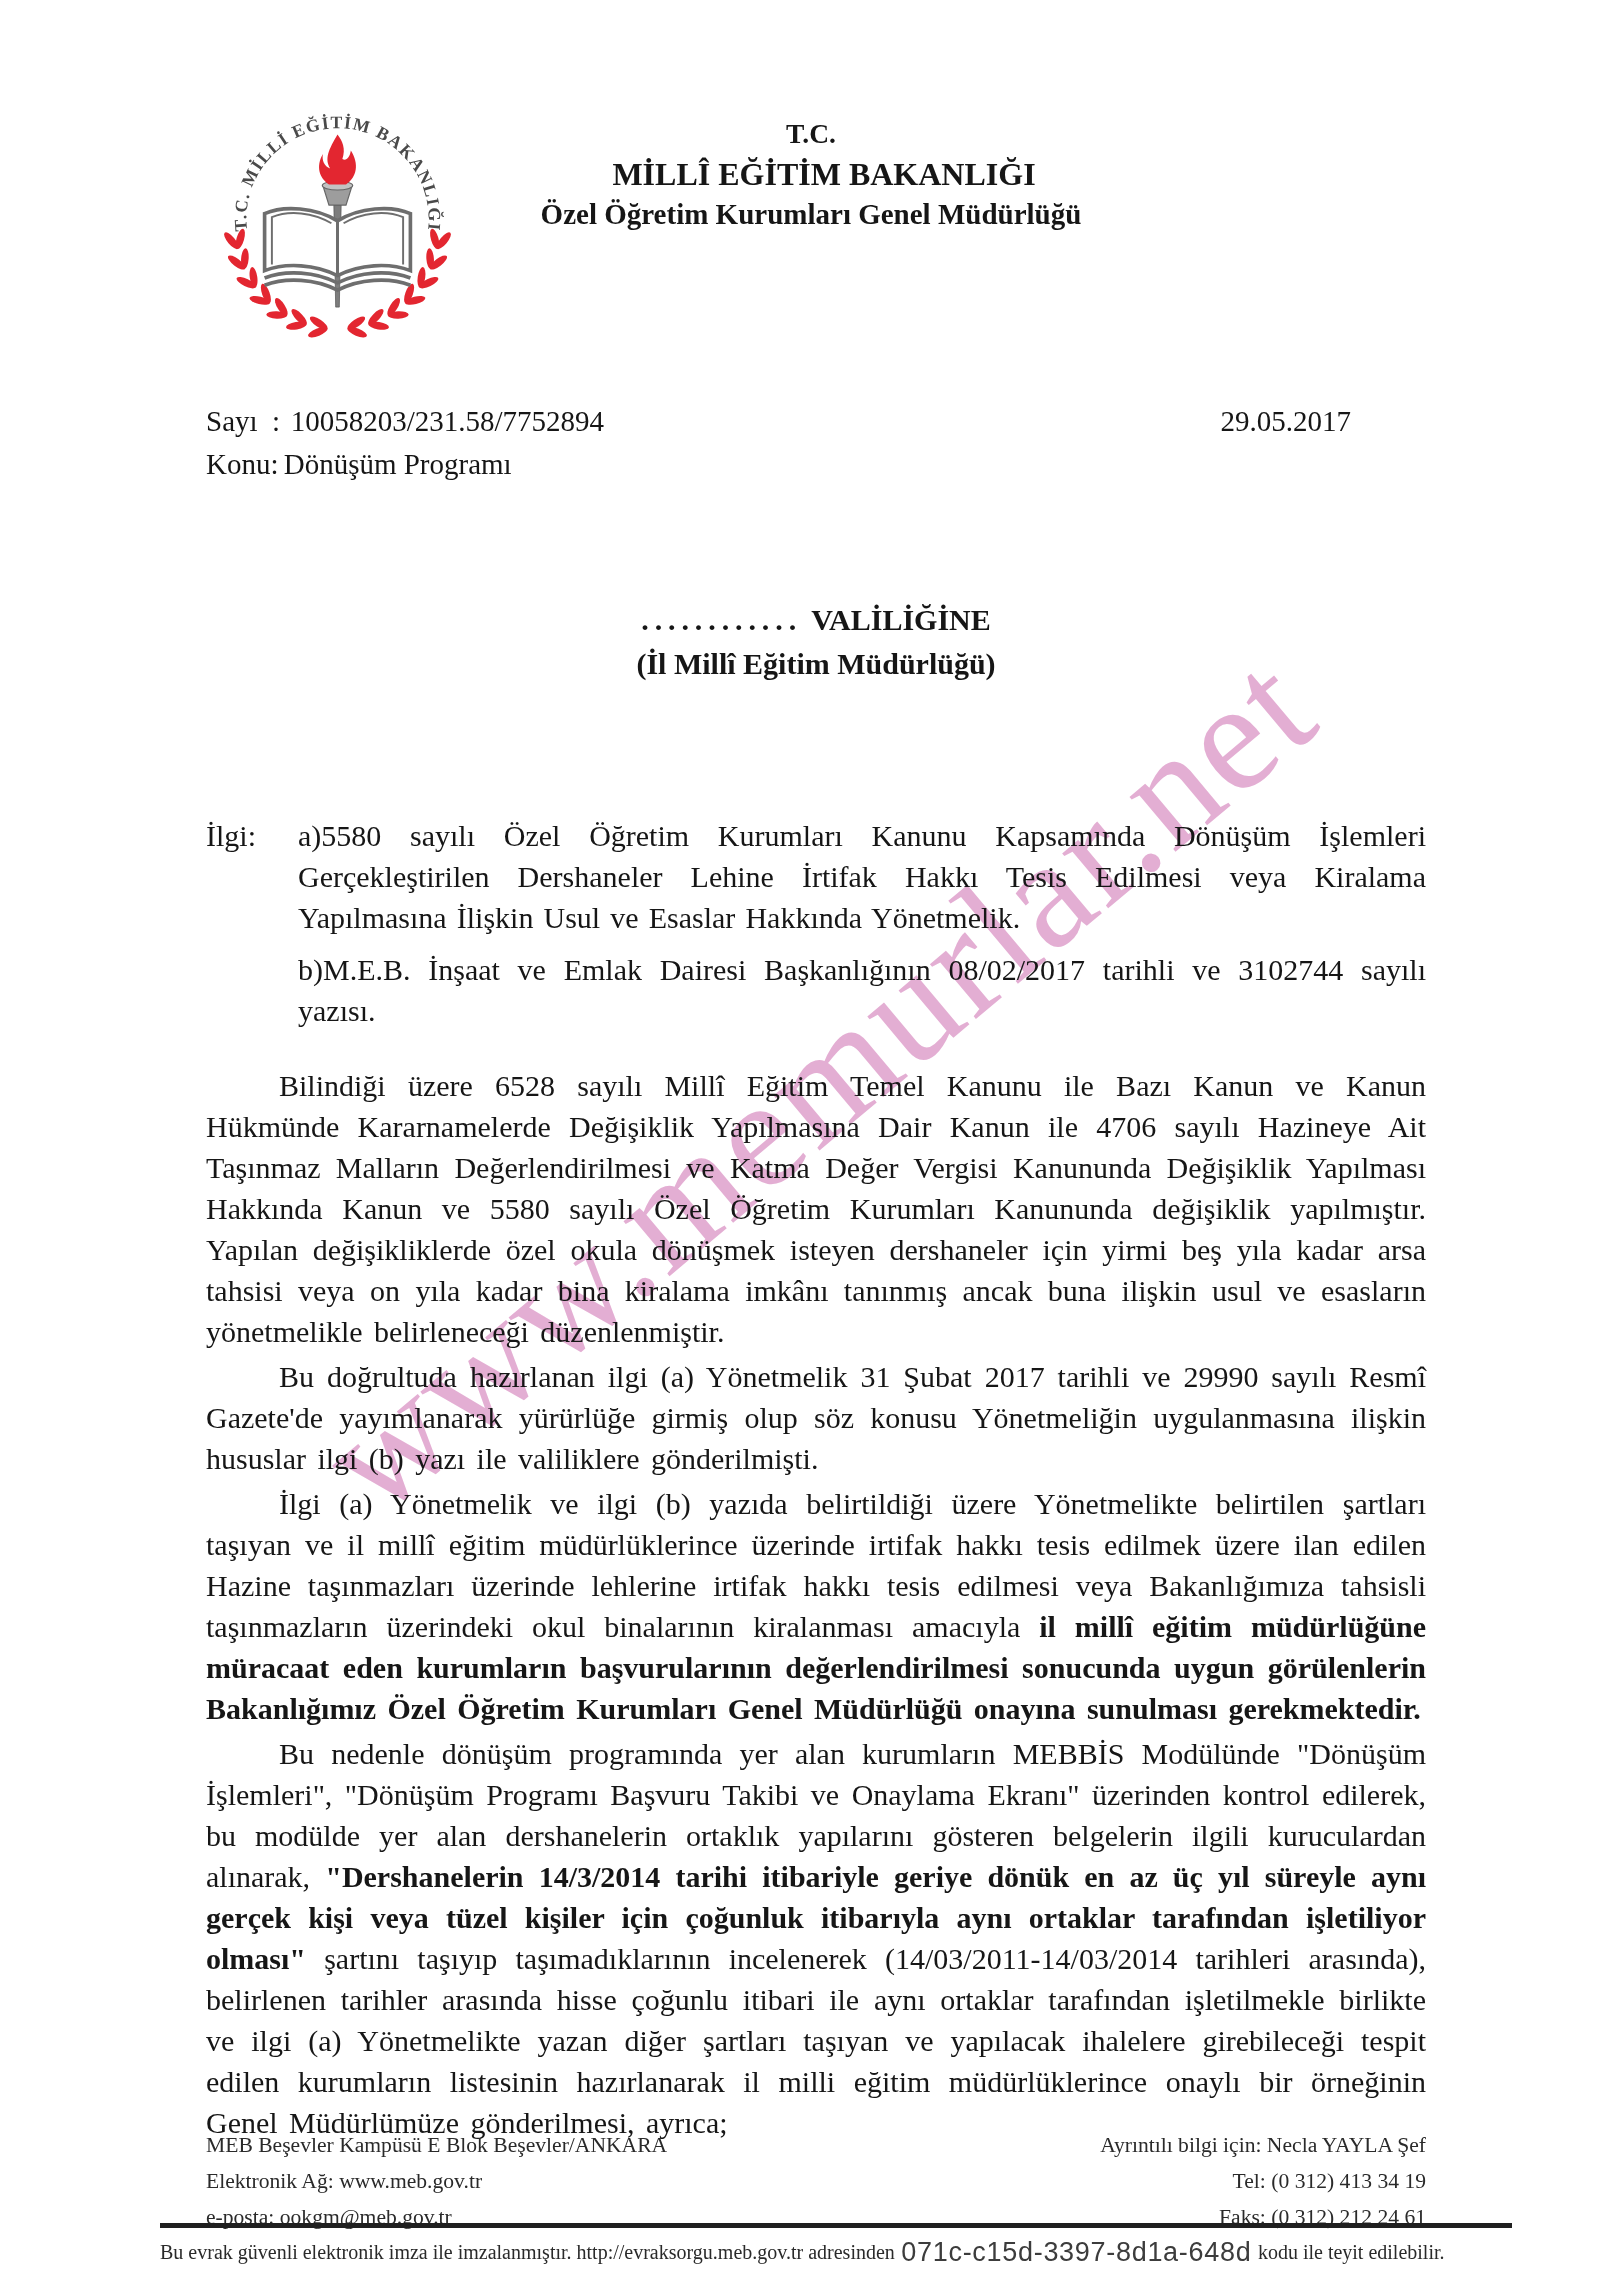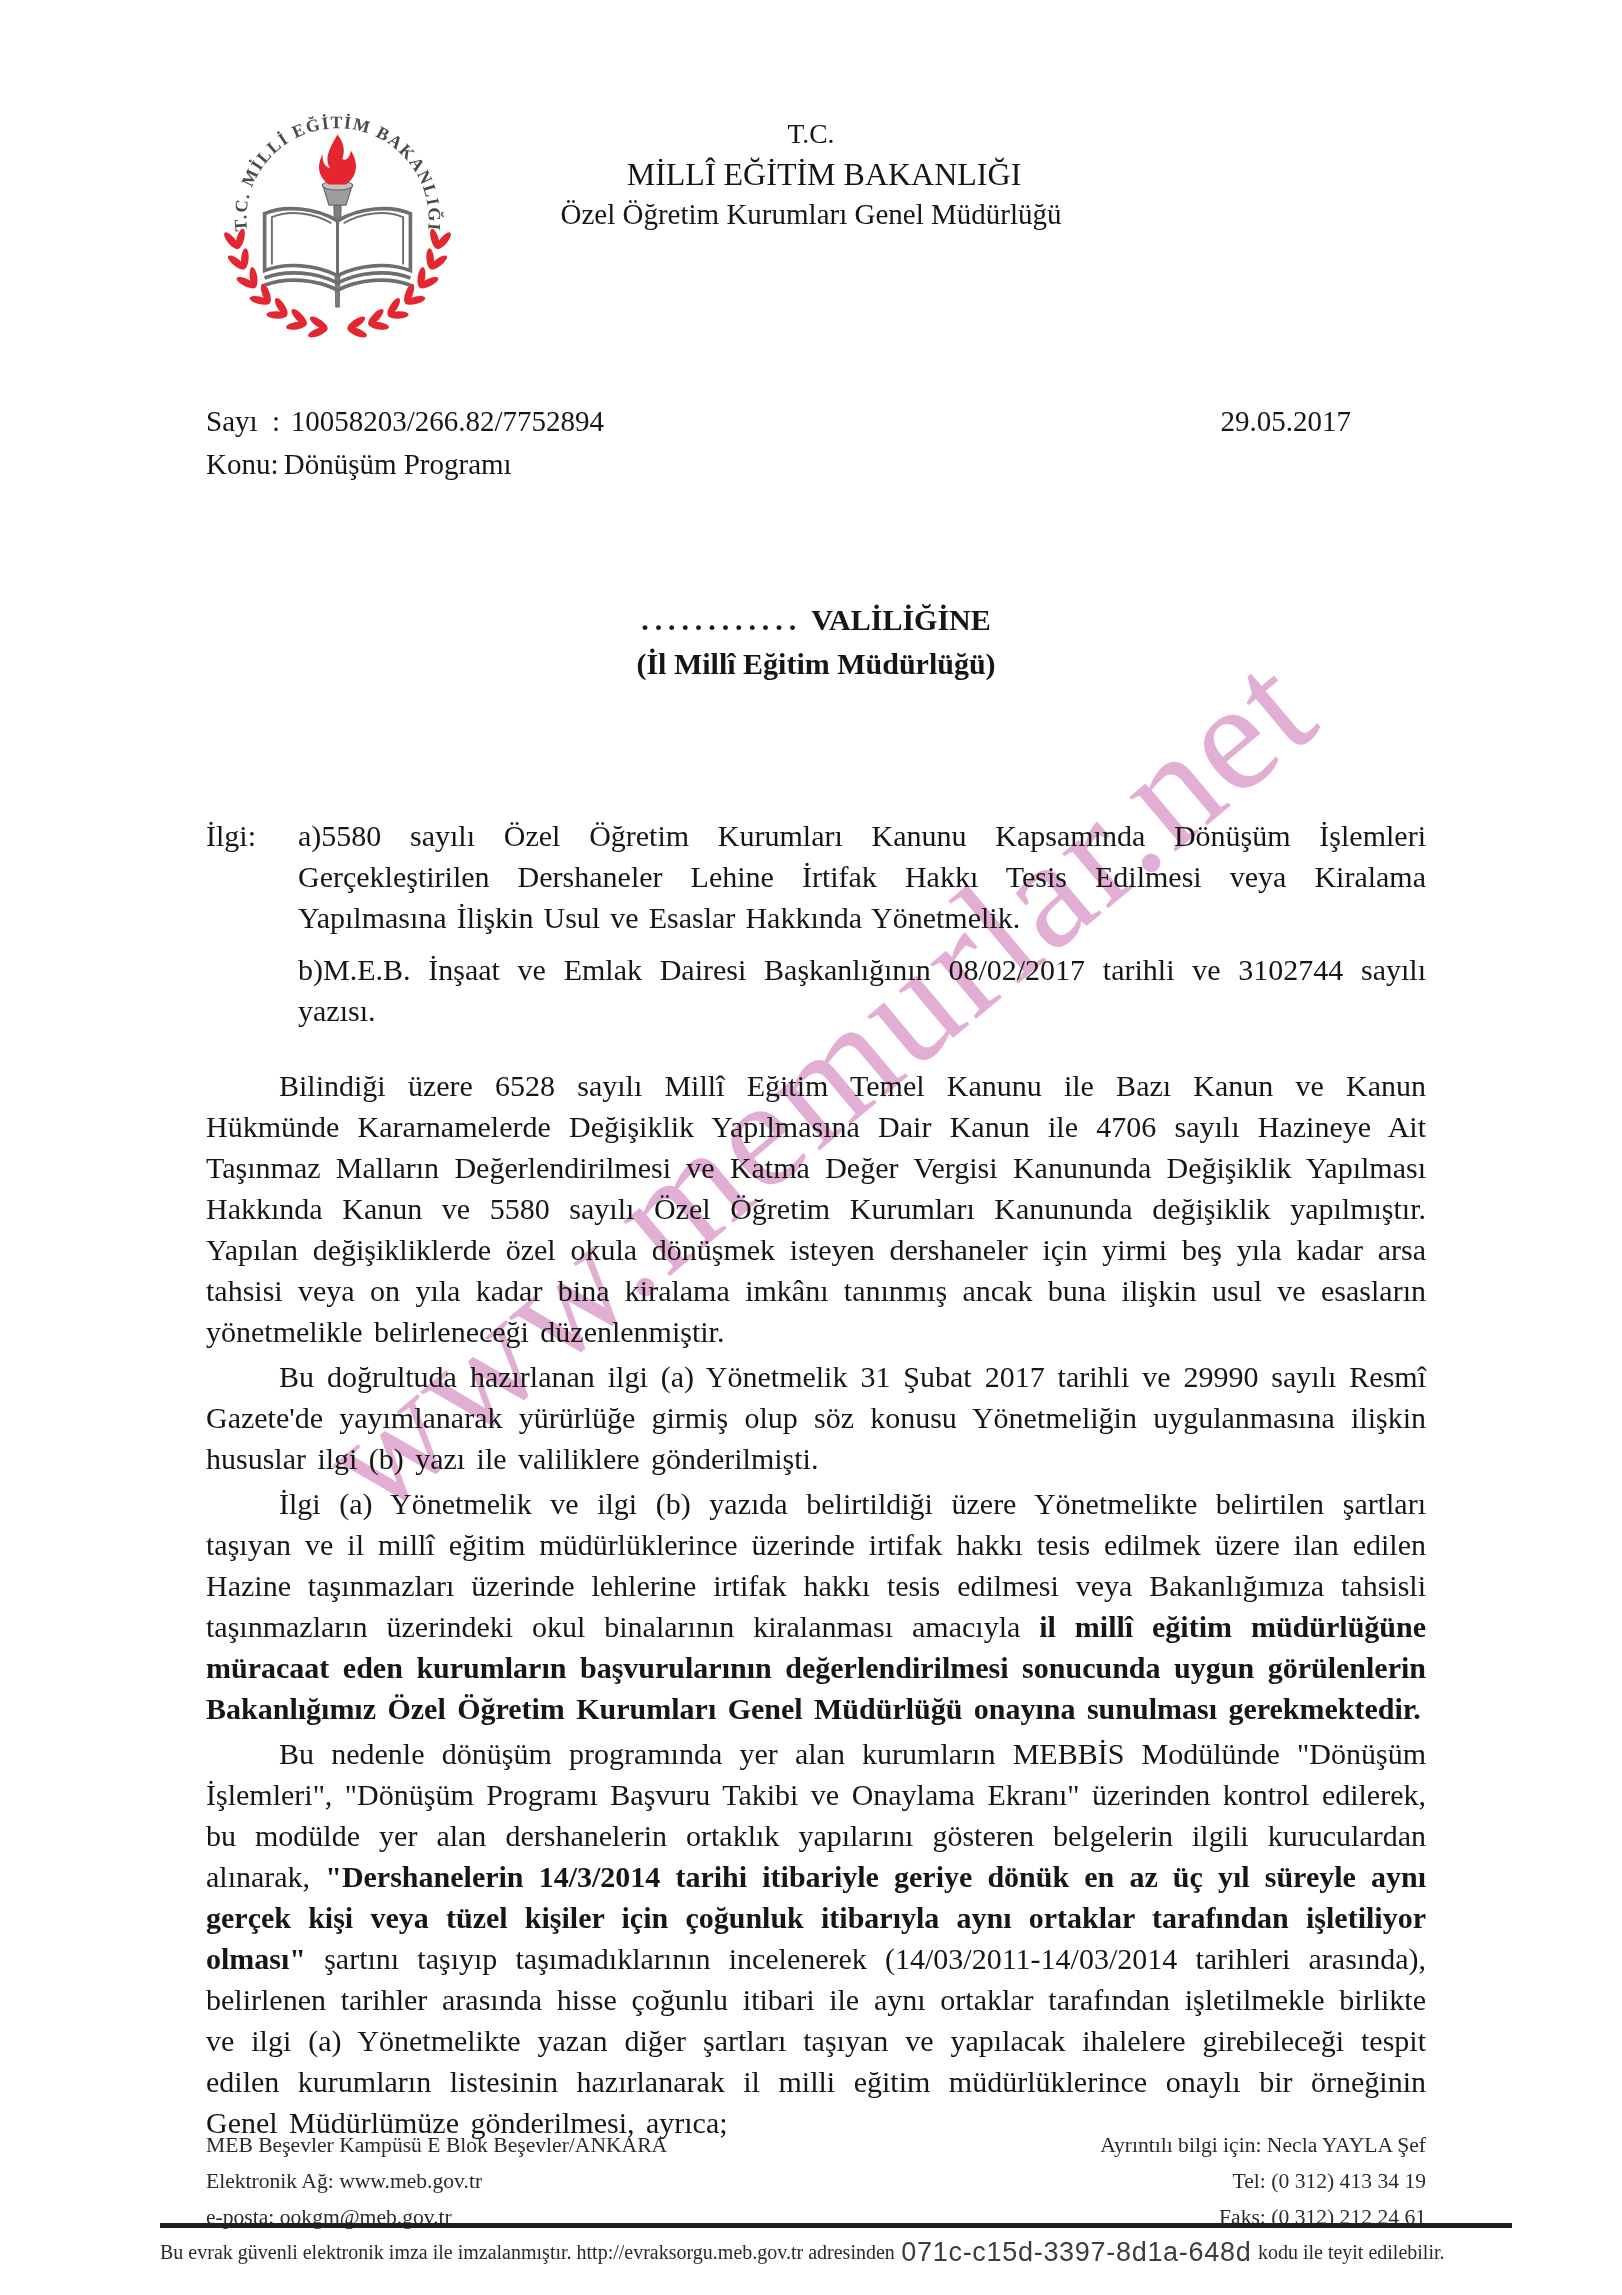--- a/index.html
+++ b/index.html
@@ -10,21 +10,21 @@
   
   .watermark{position:absolute;left:402px;top:1370px;z-index:1;
              font-family:"Liberation Serif",serif;font-size:156px;line-height:1.15;
              color:#c95fa8;opacity:.5;white-space:nowrap;
              transform-origin:0 100%;transform:rotate(-40deg);letter-spacing:2.6px;}
 
   .content{position:absolute;inset:0;z-index:2;}
 
   
   .logo{position:absolute;left:216px;top:103px;width:243px;height:243px;}
-  .letterhead{position:absolute;left:0;top:115px;width:100%;text-align:center;font-weight:normal;}
+  .letterhead{position:absolute;left:0;top:115px;width:100%;text-align:center;font-weight:bold;}
   .lt1{font-size:27.5px;line-height:38px;}
   .lt2{font-size:32px;line-height:42px;padding-left:26px;}
   .lt3{font-size:29px;line-height:39px;}
 
   
   .meta{position:absolute;left:206px;top:400px;width:1145px;font-size:29px;line-height:43px;}
   .meta .b{font-weight:normal;}
   .meta-row1{display:flex;justify-content:space-between;}
   .meta-val{margin-left:10.5px;}
   .konu-val{margin-left:5.2px;}
@@ -120,21 +120,21 @@
 
     <div class="letterhead">
       <div class="lt1">T.C.</div>
       <div class="lt2">MİLLÎ EĞİTİM BAKANLIĞI</div>
       <div class="lt3">Özel Öğretim Kurumları Genel Müdürlüğü</div>
     </div>
 
     <div class="meta">
       <div class="meta-row1">
         <span>
-          <span class="b">Sayı&nbsp;&nbsp;:</span><span class="meta-val">10058203/266.82/7752894</span>
+          <span class="b">Sayı&nbsp;&nbsp;:</span><span class="meta-val">10058203/231.58/7752894</span>
         </span>
         <span>29.05.2017</span>
       </div>
       <div>
         <span class="b">Konu:</span><span class="konu-val">Dönüşüm Programı</span>
       </div>
     </div>
 
     <div class="recipient">
       <div>

